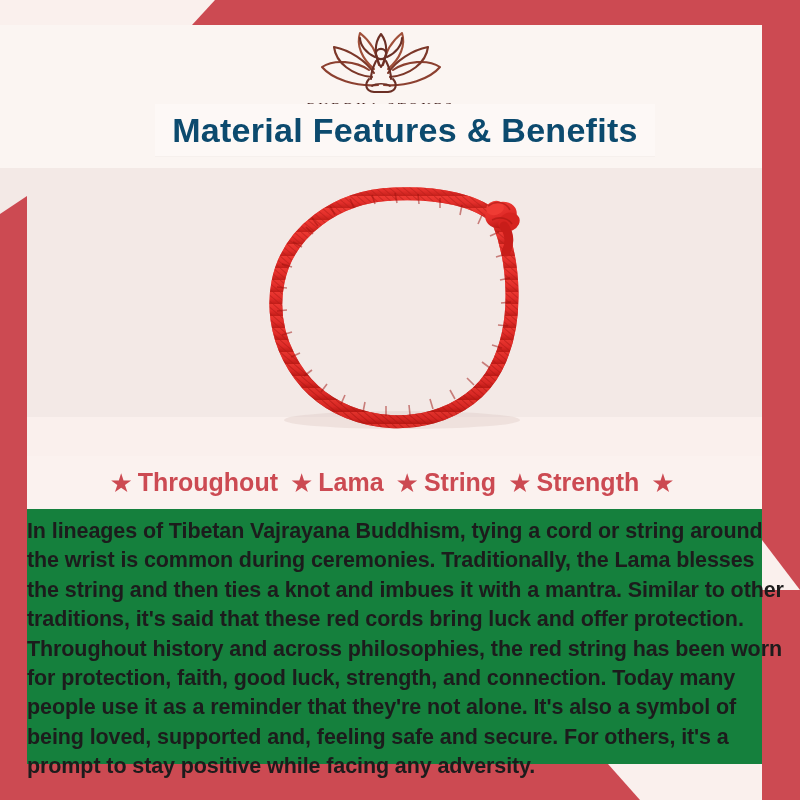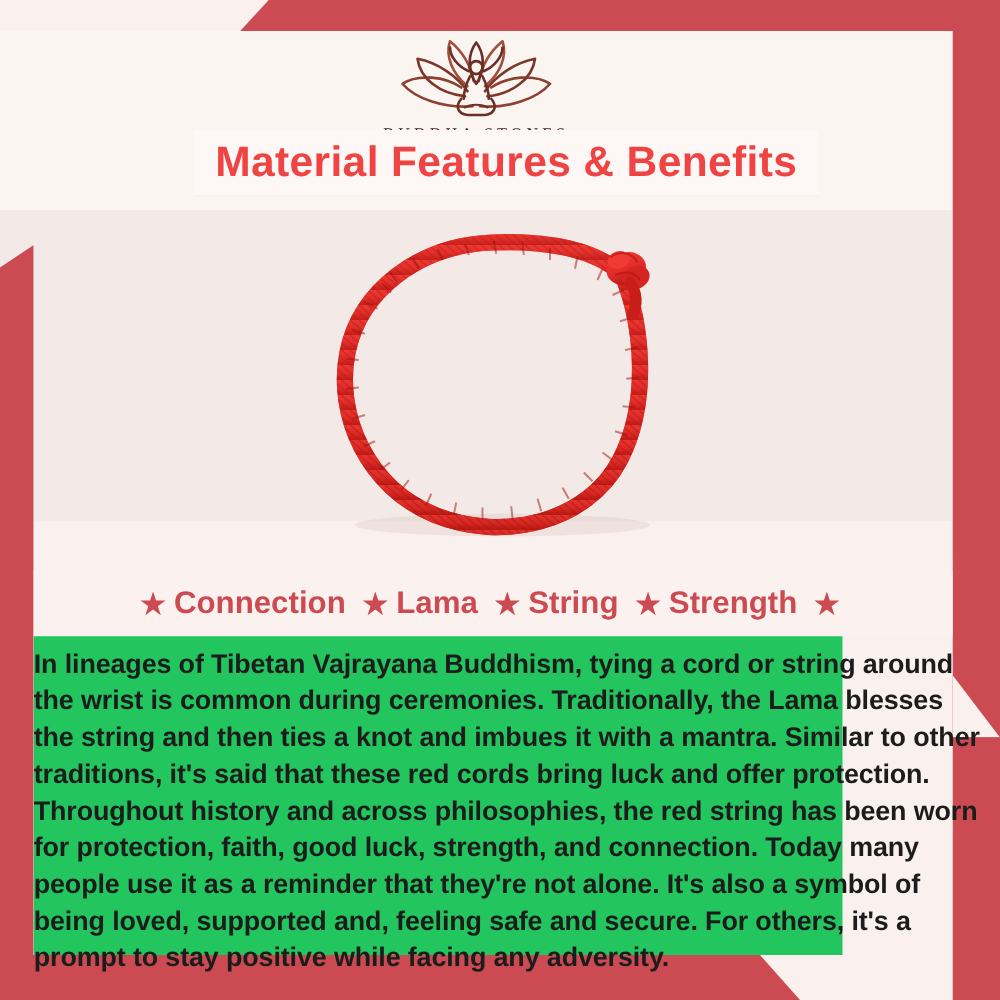--- a/index.html
+++ b/index.html
@@ -59,21 +59,21 @@
     font-size:13px;letter-spacing:3.2px;color:#43201d;font-weight:400;
   }
 
   
   .title-ribbon{
     position:absolute;left:155px;top:104px;width:500px;height:52px;
     background:#fdf8f6;display:flex;align-items:center;justify-content:center;
     box-shadow:0 1px 0 rgba(0,0,0,.02);
   }
   .title-text{
-    color:#ef4444;font-size:34px;font-weight:bold;letter-spacing:.3px;
+    color:#0c4a6e;font-size:34px;font-weight:bold;letter-spacing:.3px;
     white-space:nowrap;line-height:1;
   }
 
   
   .photo-zone{
     position:absolute;left:0;top:168px;width:762px;height:249px;
     background:#f3e9e6;
   }
   .bracelet{position:absolute;left:252px;top:172px;width:320px;height:270px;}
 
@@ -94,22 +94,22 @@
     position:absolute;left:27px;top:456px;width:735px;height:53px;
     background:#fbf2ef;display:flex;align-items:center;justify-content:center;
   }
   .benefits{display:flex;align-items:center;gap:0;white-space:nowrap;}
   .benefit{display:flex;align-items:center;margin:0 6px;}
   .benefit .star{color:#cc4a52;font-size:26px;line-height:1;margin-right:5px;}
   .benefit .blabel{color:#cc4a52;font-size:25px;font-weight:bold;line-height:1;}
 
   
   .copy-zone{
-    position:absolute;left:27px;top:509px;width:647px;height:255px;
-    background:#22c55e;
+    position:absolute;left:27px;top:509px;width:735px;height:255px;
+    background:#15803d;
   }
   .copy{
     position:absolute;left:0;top:0;width:757px;
     padding:8px 0 0 0;
     font-size:21.5px;line-height:29.4px;color:#1c1c1c;font-weight:bold;
     letter-spacing:-.1px;
   }
 </style>
 </head>
 <body>
@@ -199,21 +199,21 @@
   <div class="band-right"></div>
   <div class="band-right-notch"></div>
   <div class="band-left"></div>
   <div class="band-bottom"></div>
 
 
   <div class="benefits-zone">
     <div class="benefits" id="benefits-list">
         <div class="benefit">
           <span class="star">★</span>
-          <span class="blabel">Connection</span>
+          <span class="blabel">Throughout</span>
         </div>
         <div class="benefit">
           <span class="star">★</span>
           <span class="blabel">Lama</span>
         </div>
         <div class="benefit">
           <span class="star">★</span>
           <span class="blabel">String</span>
         </div>
         <div class="benefit">

